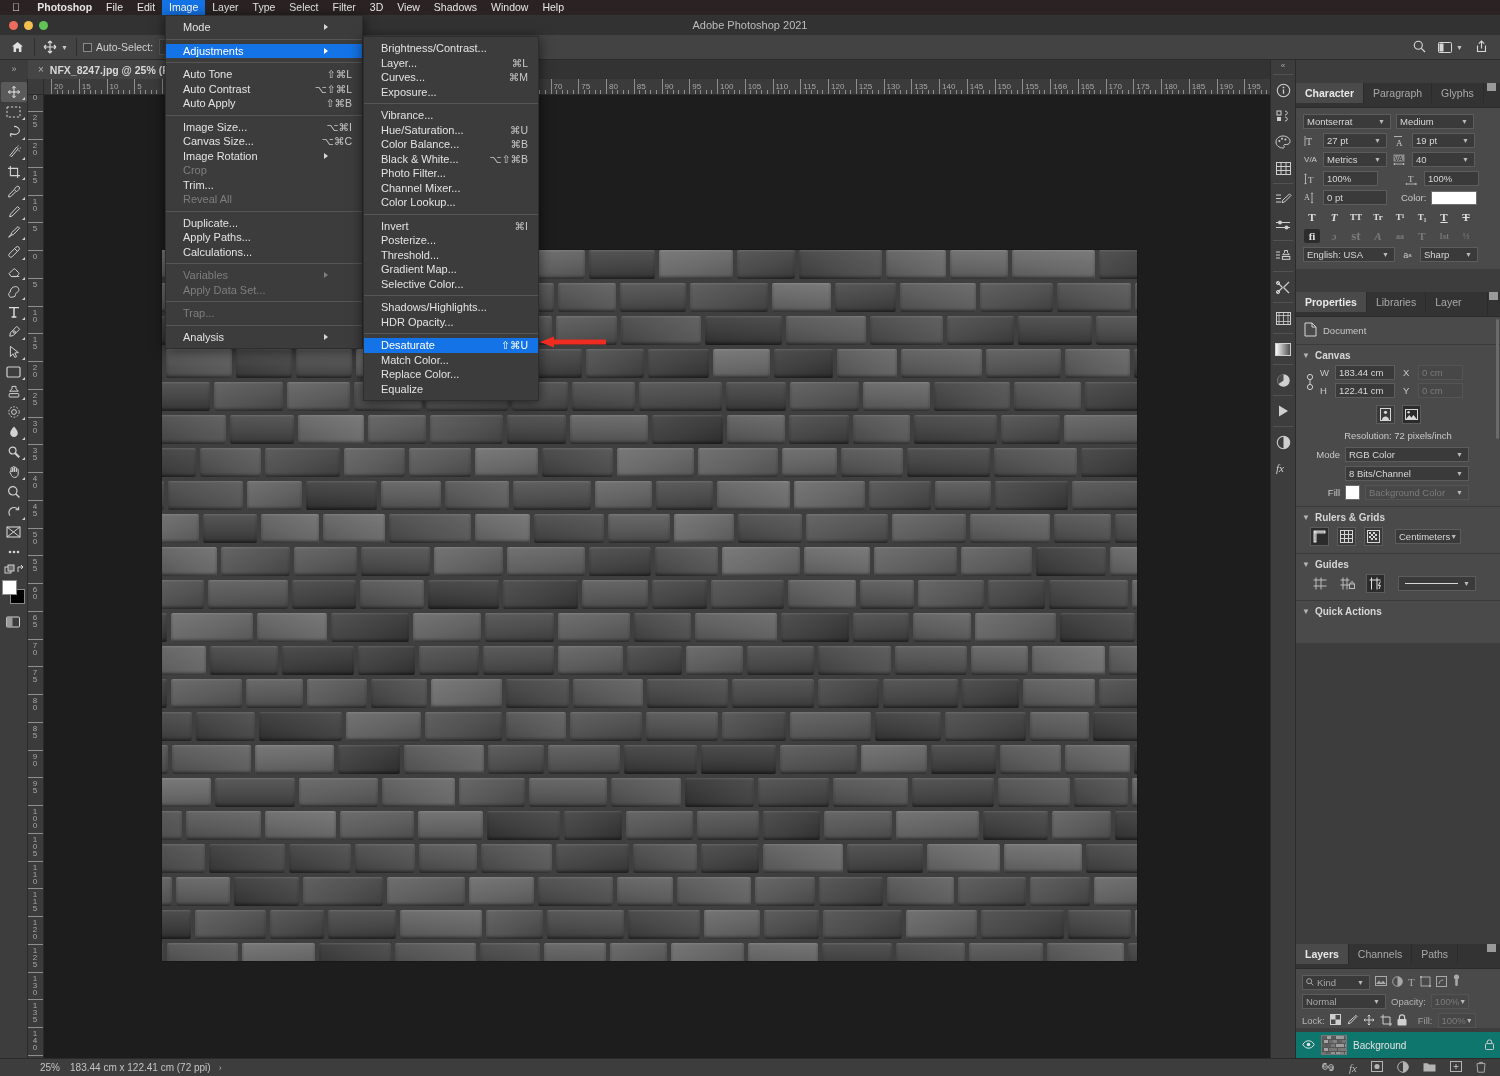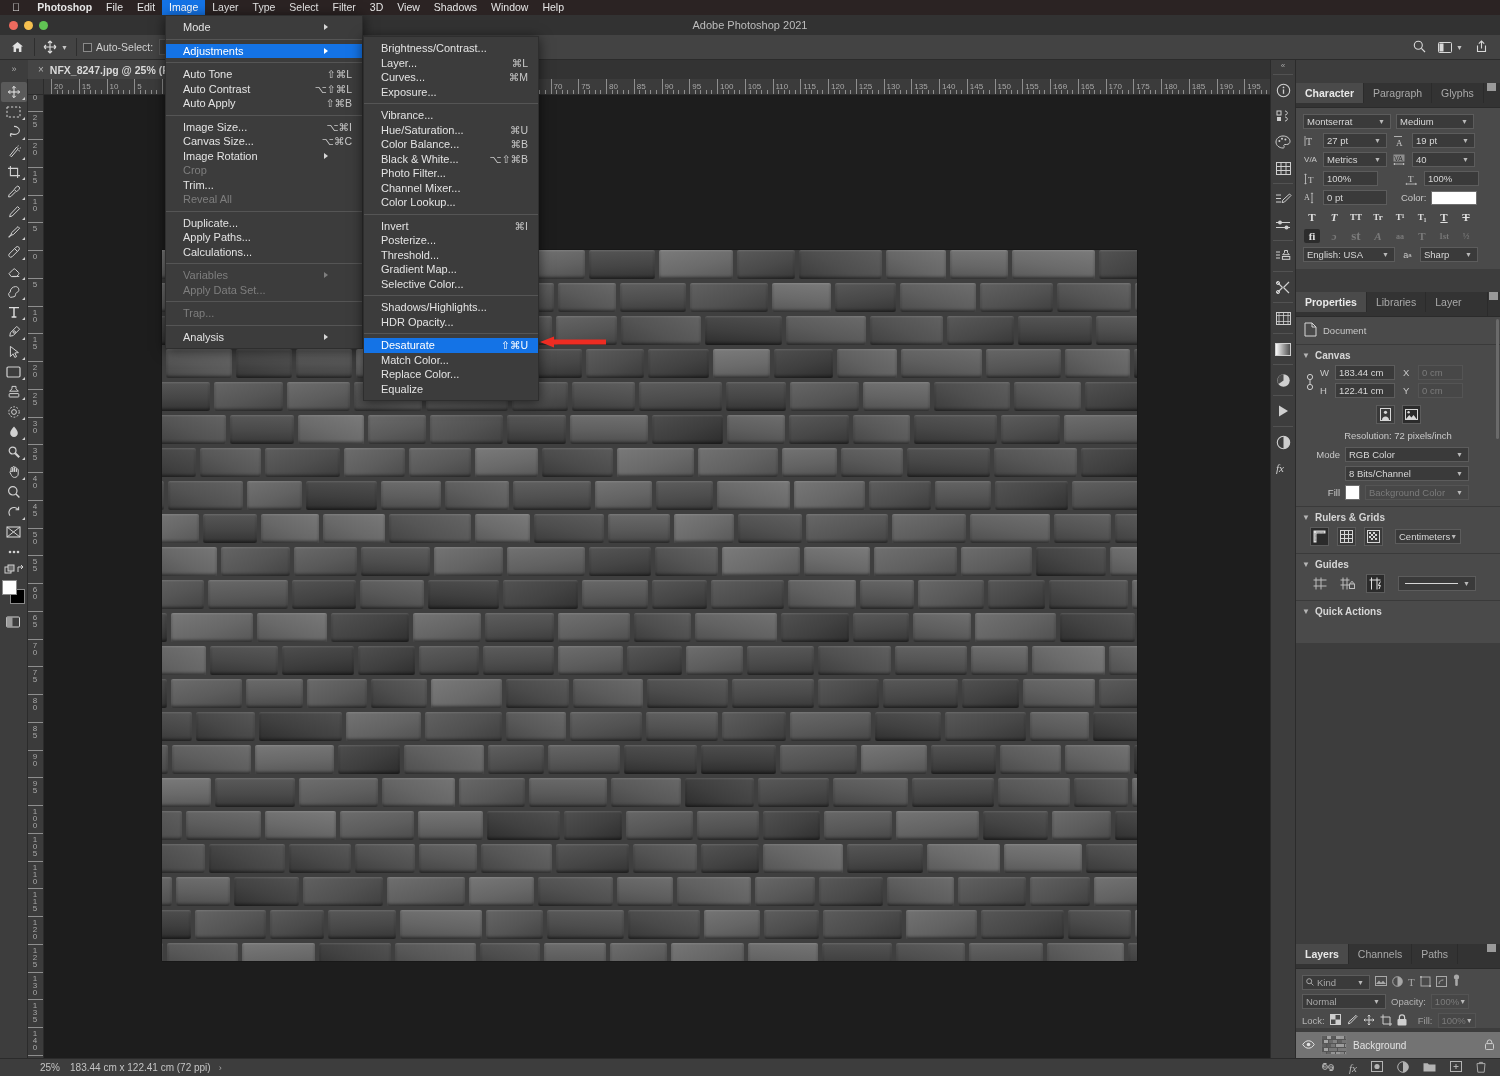--- a/index.html
+++ b/index.html
@@ -196,21 +196,21 @@
   .ctr { display:flex; justify-content:center; align-items:center; gap:7px; }
   .sqbtn {
     width:19px; height:19px; background:#3a3a3a; border:1px solid #5c5c5c;
     display:flex; align-items:center; justify-content:center; color:#d0d0d0;
   }
   .sqbtn.on { background:#2b2b2b; }
 
   .layers-panel { margin-top:auto; }
   .layer-row {
     display:flex; align-items:center; gap:6px; height:26px; padding:0 6px;
-    background:#737373;
+    background:#0f766e;
   }
   .layer-thumb { width:26px; height:20px; border:1px solid #777; overflow:hidden; position:relative; background:#888; }
   .layer-name { font-size:10px; color:#e2e2e2; }
   .lock-ic { margin-left:auto; color:#c9c9c9; font-size:10px; }
 
   
   .menu {
     position:absolute; background:#3c3c3c;
     box-shadow:0 2px 12px rgba(0,0,0,.6); padding:4px 0; z-index:50;
     border:1px solid #2e2e2e;

